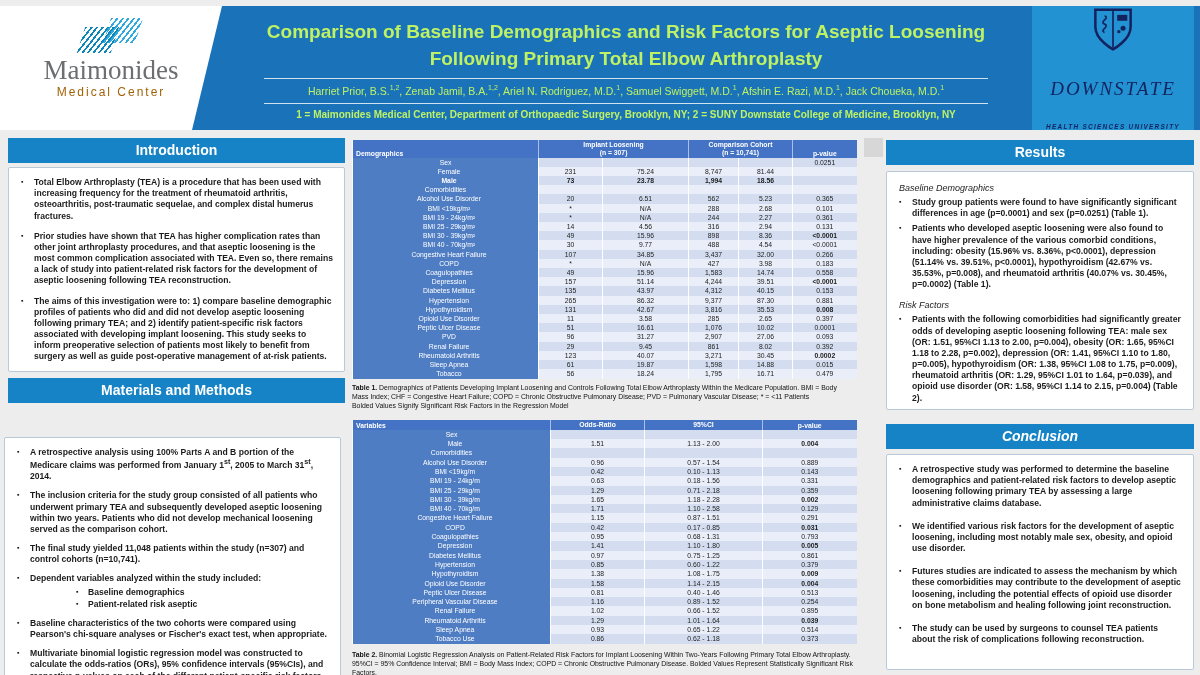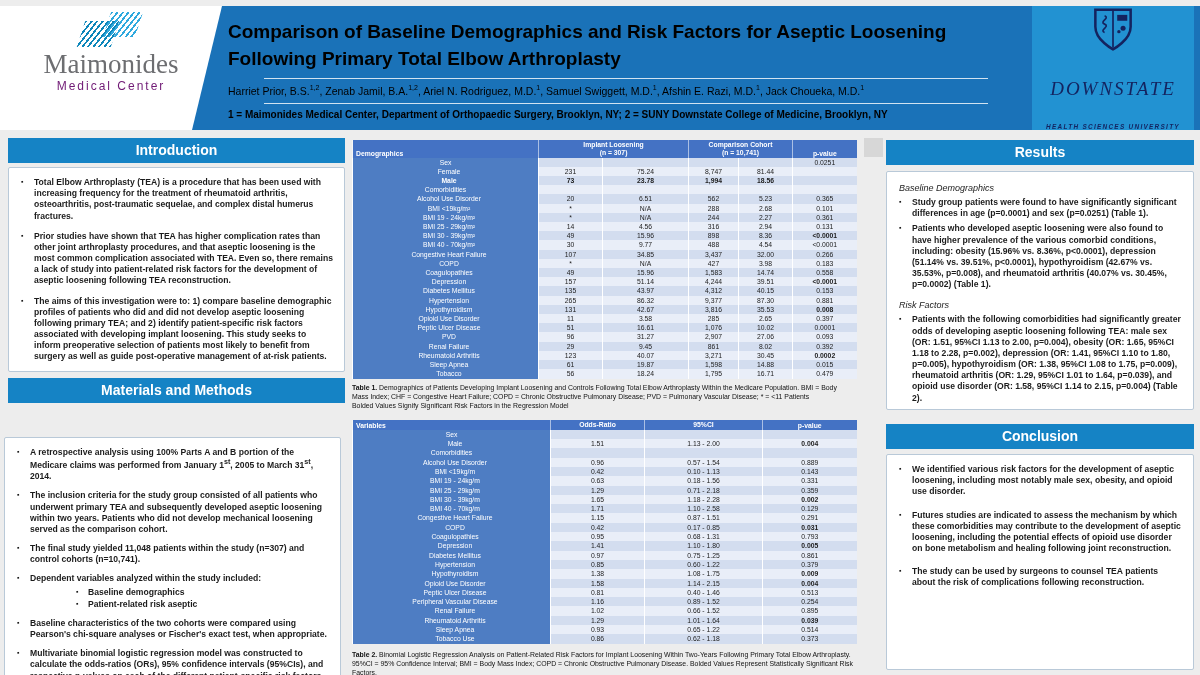--- a/index.html
+++ b/index.html
@@ -1,33 +1,33 @@
 <!DOCTYPE html>
 <html><head>
 <meta charset="utf-8">
 <style>
   html,body{margin:0;padding:0;}
   .poster{position:relative;width:1200px;height:675px;background:#ededed;font-family:"Liberation Sans",sans-serif;overflow:hidden;}
   
   .header-band{position:absolute;left:0;top:6px;width:1200px;height:124px;background:#1a72b8;}
   .maimonides-card{position:absolute;left:0;top:0;width:222px;height:124px;background:#ffffff;
-      clip-path:polygon(0 0,100% 0,calc(100% - 30px) 100%,0 100%);text-align:center;padding-top:4px;box-sizing:border-box;}
+      clip-path:polygon(0 0,100% 0,calc(100% - 30px) 100%,0 100%);text-align:center;padding-top:10px;box-sizing:border-box;}
   .m-mark{position:relative;width:76px;height:40px;margin:0 auto;}
   .m-mark i{display:block;position:absolute;}
   .m-mark .s1{left:8px;top:11px;width:34px;height:26px;transform:skewX(-18deg);
       background:repeating-linear-gradient(115deg,#0d86ba 0 2px,rgba(0,0,0,0) 2px 5px);}
   .m-mark .s2{left:34px;top:2px;width:32px;height:25px;transform:skewX(-18deg);
       background:repeating-linear-gradient(115deg,#2fa9de 0 2px,rgba(0,0,0,0) 2px 5px);}
   .m-name{font-family:"Liberation Serif",serif;font-size:27px;color:#6d6e71;line-height:1.05;}
-  .m-sub{font-size:12px;letter-spacing:2px;color:#701a75;margin-top:1px;}
+  .m-sub{font-size:12px;letter-spacing:2px;color:#a16207;margin-top:1px;}
   .downstate-panel{position:absolute;right:6px;top:0;width:162px;height:124px;background:#2292d2;
       display:flex;flex-direction:column;align-items:center;justify-content:space-between;font-style:italic;}
   .d-name{font-family:"Liberation Serif",serif;font-size:19px;letter-spacing:2px;color:#14235f;margin-top:4px;}
   .d-sub{font-size:6.4px;font-weight:bold;letter-spacing:1.3px;color:#14235f;margin-top:3px;}
-  .header-center{position:absolute;left:228px;right:176px;top:0;height:100%;color:#000000;}
+  .header-center{position:absolute;left:228px;right:176px;top:0;height:100%;text-align:center;color:#bef264;}
   .title{margin-top:13px;font-size:19px;font-weight:bold;line-height:1.4;white-space:pre-line;}
   .hsep{height:1px;background:rgba(255,255,255,.8);margin:6px 36px 5px 36px;}
   .authors{font-size:10.5px;}
   .authors sup{font-size:7px;}
   .affil{font-size:10px;font-weight:bold;margin-top:1px;}
   
   .bar{position:absolute;background:#1583c5;color:#fff;font-weight:bold;font-size:14px;text-align:center;line-height:25px;height:25px;box-sizing:border-box;}
   .box{position:absolute;background:#fff;border:1px solid #b9c9d8;border-radius:2px;padding:9px 10px;box-sizing:border-box;color:#1c1c1c;}
   ul.bullets{list-style:none;margin:0;padding:0;font-size:8.6px;line-height:1.3;font-weight:bold;}
   ul.bullets>li{position:relative;padding-left:15px;margin-bottom:9px;}
@@ -61,21 +61,21 @@
   #intro-bar{left:8px;top:138px;width:337px;}
   #intro-box{left:8px;top:167px;width:337px;height:205px;}
   #mm-bar{left:8px;top:378px;width:337px;}
   #mm-box{left:4px;top:407px;width:337px;height:315px;margin-top:30px;}
   #table1{left:352px;top:140px;width:504px;}
   #caption1{left:352px;top:383px;width:502px;}
   #table2{left:352px;top:420px;width:504px;}
   #caption2{left:352px;top:650px;width:502px;}
   #results-bar{left:886px;top:140px;width:308px;}
   #results-box{left:886px;top:171px;width:308px;height:239px;}
-  #conclusion-bar{left:886px;top:424px;width:308px;}
+  #conclusion-bar{left:886px;top:424px;width:308px;font-style:italic;}
   #conclusion-box{left:886px;top:454px;width:308px;height:216px;}
 </style>
 </head>
 <body>
 
 <div class="poster">
 
   <div class="header-band">
     <div class="maimonides-card">
       <div class="m-mark">
@@ -525,19 +525,20 @@
           <ul class="bullets">
             <li>Patients with the following comorbidities had significantly greater odds of developing aseptic loosening following TEA: <b>male sex</b> (OR: 1.51, 95%CI 1.13 to 2.00, p=0.004), <b>obesity</b> (OR: 1.65, 95%CI 1.18 to 2.28, p=0.002), depression (OR: 1.41, 95%CI 1.10 to 1.80, p=0.005), hypothyroidism (OR: 1.38, 95%CI 1.08 to 1.75, p=0.009), rheumatoid arthritis (OR: 1.29, 95%CI 1.01 to 1.64, p=0.039), and <b>opioid use disorder</b> (OR: 1.58, 95%CI 1.14 to 2.15, p=0.004) (Table 2).</li>
           </ul>
         </div>
       </div>
   </div>
 
   <div class="bar" id="conclusion-bar">Conclusion</div>
   <div class="box" id="conclusion-box">
     <ul class="bullets" id="conclusion-list">
+        <li>A retrospective study was performed to determine the baseline demographics and patient-related risk factors to develop aseptic loosening following primary TEA by assessing a large administrative claims database.</li>
         <li>We identified various risk factors for the development of aseptic loosening, including most notably male sex, obesity, and opioid use disorder.</li>
         <li>Futures studies are indicated to assess the mechanism by which these comorbidities may contribute to the development of aseptic loosening, including the potential effects of opioid use disorder on bone metabolism and healing following joint reconstruction.</li>
         <li>The study can be used by surgeons to counsel TEA patients about the risk of complications following reconstruction.</li>
       </ul>
   </div>
 
 </div>
 
 </body></html>

